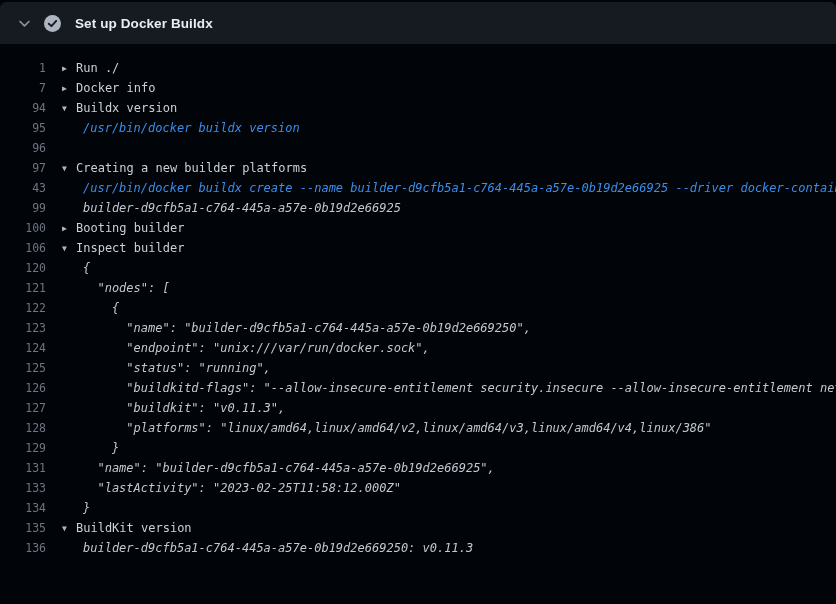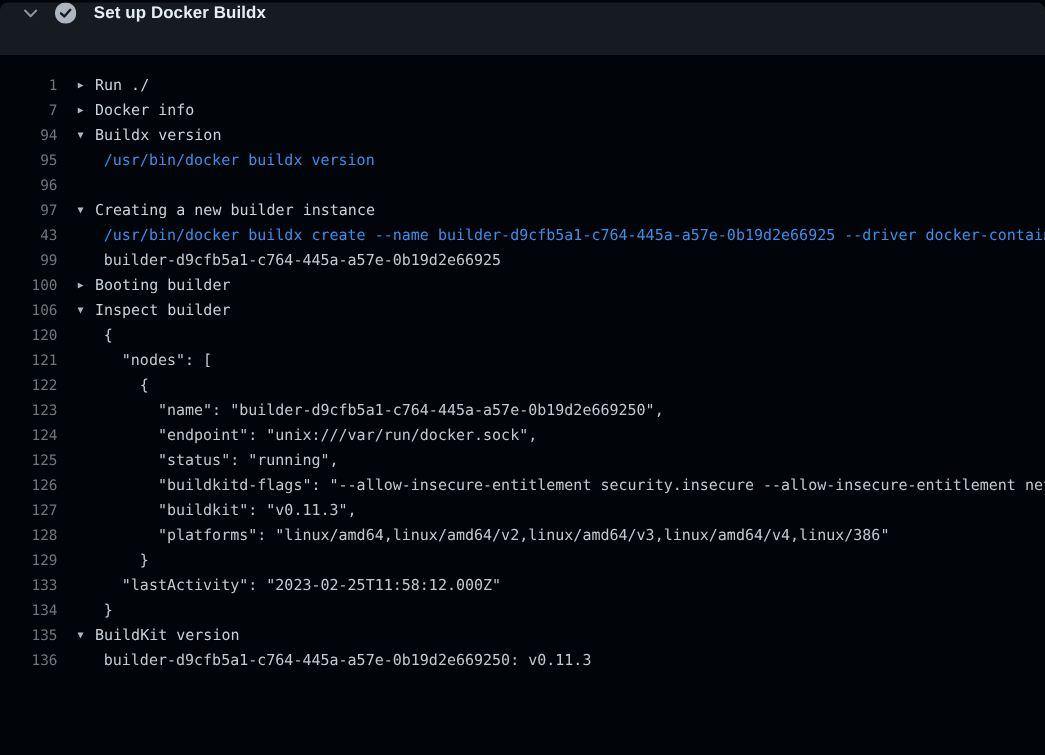--- a/index.html
+++ b/index.html
@@ -7,21 +7,21 @@
   body {
     background: #010409;
     font-family: "Liberation Sans", sans-serif;
   }
   .step-header {
     margin-top: 2px;
     height: 42px;
     background: #161b22;
     border-radius: 6px 6px 0 0;
     display: flex;
-    align-items: flex-start;
+    align-items: center;
     padding: 0 16px;
     cursor: pointer;
   }
   .chev {
     width: 16px; height: 16px;
     display: flex; align-items: center; justify-content: center;
     color: #8b949e;
     margin-right: 12px;
     flex: 0 0 auto;
   }
@@ -64,21 +64,21 @@
     overflow: hidden;
     flex: 1 1 auto;
     color: #c2c9d1;
   }
   .tri {
     flex: 0 0 14px;
     font-size: 8px;
     color: #afb8c1;
     transform: translateY(-0.5px);
   }
-  .pad3 { padding-left: 21px; }
+  .pad3 { padding-left: 21px; font-style: italic; }
   .cmd { color: #3b8eea; }
   .grp { cursor: pointer; color: #c9d1d9; }
 </style>
 </head>
 <body>
 
 <div class="step-header">
   <span class="chev">
     <svg width="13" height="13" viewBox="0 0 16 16" fill="none">
       <path d="M2.5 5.5 L8 11 L13.5 5.5" stroke="#8b949e" stroke-width="2" stroke-linecap="round" stroke-linejoin="round"></path>
@@ -92,32 +92,33 @@
   </span>
   <span class="step-title">Set up Docker Buildx</span>
 </div>
 
 <div class="log">
     <div class="row"><span class="num">1</span><span class="line grp"><span class="tri">▶</span><span>Run ./</span></span></div>
     <div class="row"><span class="num">7</span><span class="line grp"><span class="tri">▶</span><span>Docker info</span></span></div>
     <div class="row"><span class="num">94</span><span class="line grp"><span class="tri">▼</span><span>Buildx version</span></span></div>
     <div class="row"><span class="num">95</span><span class="line pad3 cmd">/usr/bin/docker buildx version</span></div>
     <div class="row"><span class="num">96</span></div>
-    <div class="row"><span class="num">97</span><span class="line grp"><span class="tri">▼</span><span>Creating a new builder instance</span></span></div>
+    <div class="row"><span class="num">97</span><span class="line grp"><span class="tri">▼</span><span>Creating a new builder platforms</span></span></div>
     <div class="row"><span class="num">43</span><span class="line pad3 cmd">/usr/bin/docker buildx create --name builder-d9cfb5a1-c764-445a-a57e-0b19d2e66925 --driver docker-container</span></div>
     <div class="row"><span class="num">99</span><span class="line pad3">builder-d9cfb5a1-c764-445a-a57e-0b19d2e66925</span></div>
     <div class="row"><span class="num">100</span><span class="line grp"><span class="tri">▶</span><span>Booting builder</span></span></div>
     <div class="row"><span class="num">106</span><span class="line grp"><span class="tri">▼</span><span>Inspect builder</span></span></div>
     <div class="row"><span class="num">120</span><span class="line pad3">{</span></div>
     <div class="row"><span class="num">121</span><span class="line pad3">  "nodes": [</span></div>
     <div class="row"><span class="num">122</span><span class="line pad3">    {</span></div>
     <div class="row"><span class="num">123</span><span class="line pad3">      "name": "builder-d9cfb5a1-c764-445a-a57e-0b19d2e669250",</span></div>
     <div class="row"><span class="num">124</span><span class="line pad3">      "endpoint": "unix:///var/run/docker.sock",</span></div>
     <div class="row"><span class="num">125</span><span class="line pad3">      "status": "running",</span></div>
     <div class="row"><span class="num">126</span><span class="line pad3">      "buildkitd-flags": "--allow-insecure-entitlement security.insecure --allow-insecure-entitlement networ</span></div>
     <div class="row"><span class="num">127</span><span class="line pad3">      "buildkit": "v0.11.3",</span></div>
     <div class="row"><span class="num">128</span><span class="line pad3">      "platforms": "linux/amd64,linux/amd64/v2,linux/amd64/v3,linux/amd64/v4,linux/386"</span></div>
     <div class="row"><span class="num">129</span><span class="line pad3">    }</span></div>
+    <div class="row"><span class="num">131</span><span class="line pad3">  "name": "builder-d9cfb5a1-c764-445a-a57e-0b19d2e66925",</span></div>
     <div class="row"><span class="num">133</span><span class="line pad3">  "lastActivity": "2023-02-25T11:58:12.000Z"</span></div>
     <div class="row"><span class="num">134</span><span class="line pad3">}</span></div>
     <div class="row"><span class="num">135</span><span class="line grp"><span class="tri">▼</span><span>BuildKit version</span></span></div>
     <div class="row"><span class="num">136</span><span class="line pad3">builder-d9cfb5a1-c764-445a-a57e-0b19d2e669250: v0.11.3</span></div>
   </div>
 
 </body></html>

